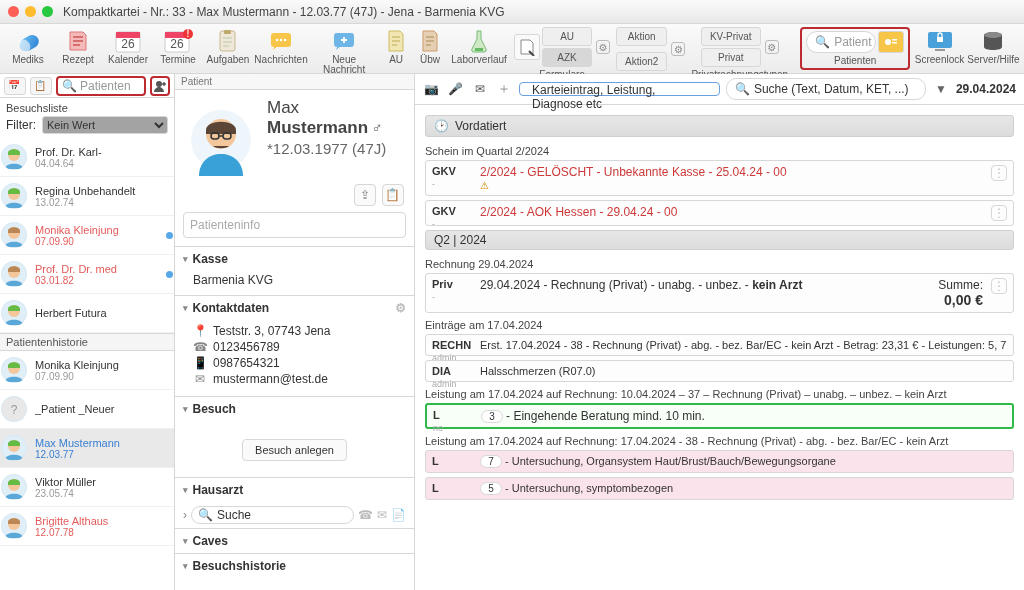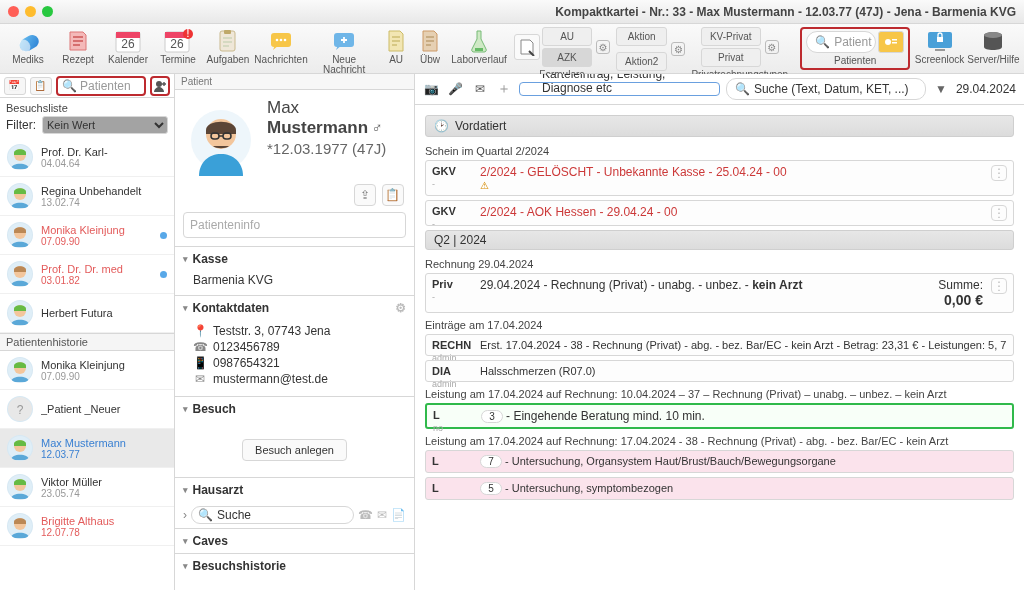--- a/index.html
+++ b/index.html
@@ -16,21 +16,21 @@
     --hl-red:#cc3939;
     --box-red:#bd2a2f;
   }
   *{box-sizing:border-box;font-family:-apple-system,Arial,sans-serif;font-size:12px;color:var(--txt);}
   html,body{margin:0;padding:0;background:#ededed;width:1024px;height:590px;overflow:hidden;}
   
   .titlebar{height:24px;display:flex;align-items:center;padding:0 8px;background:linear-gradient(#fafafa,#e8e8e8);border-bottom:1px solid var(--border);}
   .traffic{display:flex;gap:6px;margin-right:10px;}
   .traffic span{width:11px;height:11px;border-radius:50%;display:block;}
   .tl-r{background:#ff5f57;} .tl-y{background:#febc2e;} .tl-g{background:#28c840;}
-  .titlebar .title{flex:1;text-align:right;color:#444;font-weight:700;}
+  .titlebar .title{flex:1;text-align:left;color:#444;font-weight:400;}
   
   .toolbar{height:50px;display:flex;align-items:flex-start;padding:3px 6px 0 6px;background:linear-gradient(#fafafa,#ececec);border-bottom:1px solid var(--border);gap:6px;}
   .tbtn{display:flex;flex-direction:column;align-items:center;justify-content:flex-start;min-width:44px;padding:0 2px;cursor:pointer;}
   .tbtn .ic{height:28px;display:flex;align-items:center;justify-content:center;}
   .tbtn .lbl{font-size:10px;color:#555;line-height:1;margin-top:0;text-align:center;}
   .tgrp{display:flex;flex-direction:column;align-items:center;}
   .tgrp .row{display:flex;gap:2px;align-items:center;}
   .tgrp .row .mini{background:#efefef;border:1px solid var(--border);border-radius:3px;padding:3px 8px;font-size:10px;color:#555;cursor:pointer;min-width:50px;text-align:center;}
   .tgrp .lbl{font-size:10px;color:#555;margin-top:2px;}
   .gear{width:14px;height:14px;border:1px solid #bbb;border-radius:3px;color:#888;display:flex;align-items:center;justify-content:center;font-size:10px;margin-left:2px;}
@@ -42,21 +42,21 @@
   
   .left{width:175px;border-right:1px solid var(--border);background:#fff;display:flex;flex-direction:column;}
   .lhdr{height:24px;display:flex;align-items:center;gap:4px;padding:0 4px;border-bottom:1px solid var(--border);}
   .lhdr .tab{width:22px;height:18px;border:1px solid var(--border);border-radius:3px;display:flex;align-items:center;justify-content:center;font-size:10px;color:#777;background:#f6f6f6;}
   .lhdr .srch{flex:1;border:1px solid var(--box-red);border-width:2px;border-radius:4px;height:20px;display:flex;align-items:center;padding:0 4px;color:#999;gap:3px;}
   .lhdr .add{width:20px;height:20px;border:2px solid var(--box-red);border-radius:4px;display:flex;align-items:center;justify-content:center;color:#555;}
   .section-title{font-size:11px;color:#444;padding:4px 6px 2px;}
   .filterrow{display:flex;align-items:center;gap:6px;padding:0 6px 4px;font-size:11px;}
   .filterrow select{flex:1;font-size:11px;border:1px solid var(--border);border-radius:3px;background:#a3a3a3;height:18px;}
   .plist{overflow:auto;flex:0 0 auto;}
-  .pitem{display:flex;align-items:center;gap:8px;padding:6px 7px;border-bottom:1px solid #f0f0f0;cursor:pointer;}
+  .pitem{display:flex;align-items:center;gap:8px;padding:6px 1px;border-bottom:1px solid #f0f0f0;cursor:pointer;}
   .pitem.sel{background:#e9e9e9;}
   .avatar{width:26px;height:26px;border-radius:50%;background:#d7e8f3;display:flex;align-items:center;justify-content:center;overflow:hidden;}
   .pinfo{flex:1;overflow:hidden;}
   .pinfo .nm{font-size:11px;white-space:nowrap;overflow:hidden;text-overflow:ellipsis;}
   .pinfo .dt{font-size:10px;color:#999;}
   .pinfo .nm.red{color:var(--accent);} .pinfo .dt.red{color:var(--accent);}
   .pinfo .nm.blue{color:#3a80d2;} .pinfo .dt.blue{color:#3a80d2;}
   .dot{width:7px;height:7px;border-radius:50%;background:#58a8e8;}
   .divlabel{background:#f5f5f5;border-top:1px solid var(--border);border-bottom:1px solid var(--border);padding:2px 6px;font-size:11px;color:#555;}
   
@@ -79,24 +79,24 @@
   .abody .row .ic{width:14px;text-align:center;color:#888;}
   .btn{border:1px solid var(--border);border-radius:4px;background:#fafafa;padding:4px 12px;font-size:11px;cursor:pointer;display:inline-block;}
   .srch-row{display:flex;align-items:center;gap:4px;padding:4px 8px;}
   .srch-row .srchbox{flex:1;border:1px solid var(--border);border-radius:10px;height:18px;display:flex;align-items:center;padding:0 6px;color:#aaa;gap:4px;}
   .srch-row .ricon{color:#bbb;}
   
   .right{flex:1;background:#fff;display:flex;flex-direction:column;}
   .rtop{display:flex;align-items:center;gap:6px;padding:4px 8px;border-bottom:1px solid var(--border);}
   .ricon2{width:18px;height:18px;color:#555;display:flex;align-items:center;justify-content:center;cursor:pointer;}
   .plus{color:#999;font-size:14px;padding:0 2px;}
-  .rtop .inputmain{flex:1;border:1px solid #6aa0df;border-radius:4px;height:14px;display:flex;align-items:flex-end;padding:0 22px;color:#a8b6cc;}
+  .rtop .inputmain{flex:1;border:1px solid #6aa0df;border-radius:4px;height:14px;display:flex;align-items:flex-start;padding:0 12px;color:#a8b6cc;}
   .rtop .search2{width:200px;border:1px solid var(--border);border-radius:10px;height:22px;display:flex;align-items:center;padding:0 8px;color:#aaa;gap:4px;}
   .rtop .funnel{color:#666;}
-  .rtop .date{font-size:12px;color:#333;}
+  .rtop .date{font-size:12px;color:#333;font-weight:bold;}
   .rbody{flex:1;overflow:auto;padding:6px 10px 10px;}
   .gband{background:linear-gradient(#e7e7e7,#dcdcdc);border:1px solid #cfcfcf;border-radius:3px;padding:3px 8px;color:#555;font-size:12px;margin:4px 0 8px;display:flex;align-items:center;gap:6px;}
   .gband.small{padding:2px 8px;}
   .shdr{font-size:11px;color:#444;margin:6px 0 3px;}
   .card{border:1px solid var(--border);border-radius:3px;background:#fdfdfd;margin-bottom:4px;display:flex;align-items:flex-start;padding:4px 6px;gap:8px;position:relative;}
   .card .tag{font-weight:700;font-size:11px;color:#333;width:40px;}
   .card .tag2{font-size:9px;color:#aaa;position:absolute;left:6px;top:18px;}
   .card .txt{flex:1;font-size:11px;}
   .card .txt .red{color:var(--hl-red);}
   .card .txt .bold{font-weight:700;}

